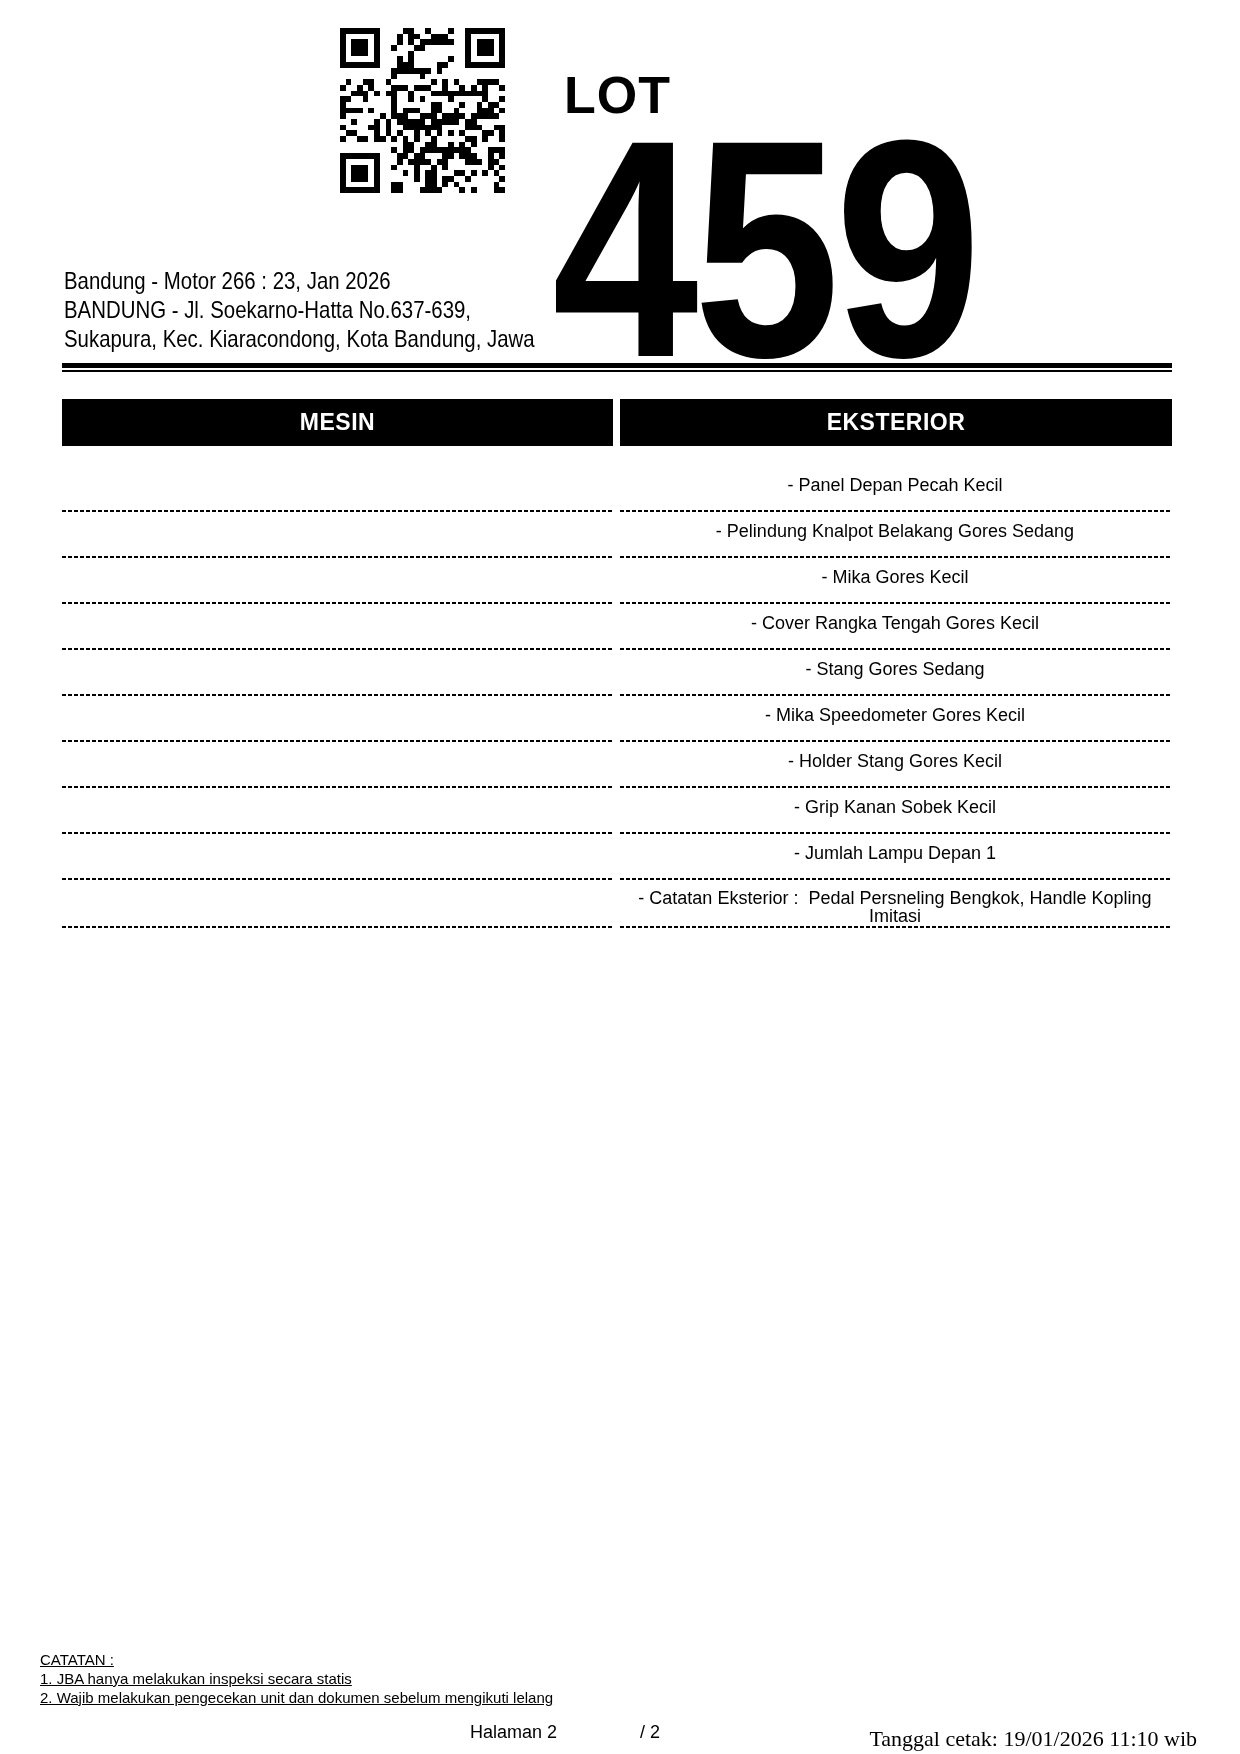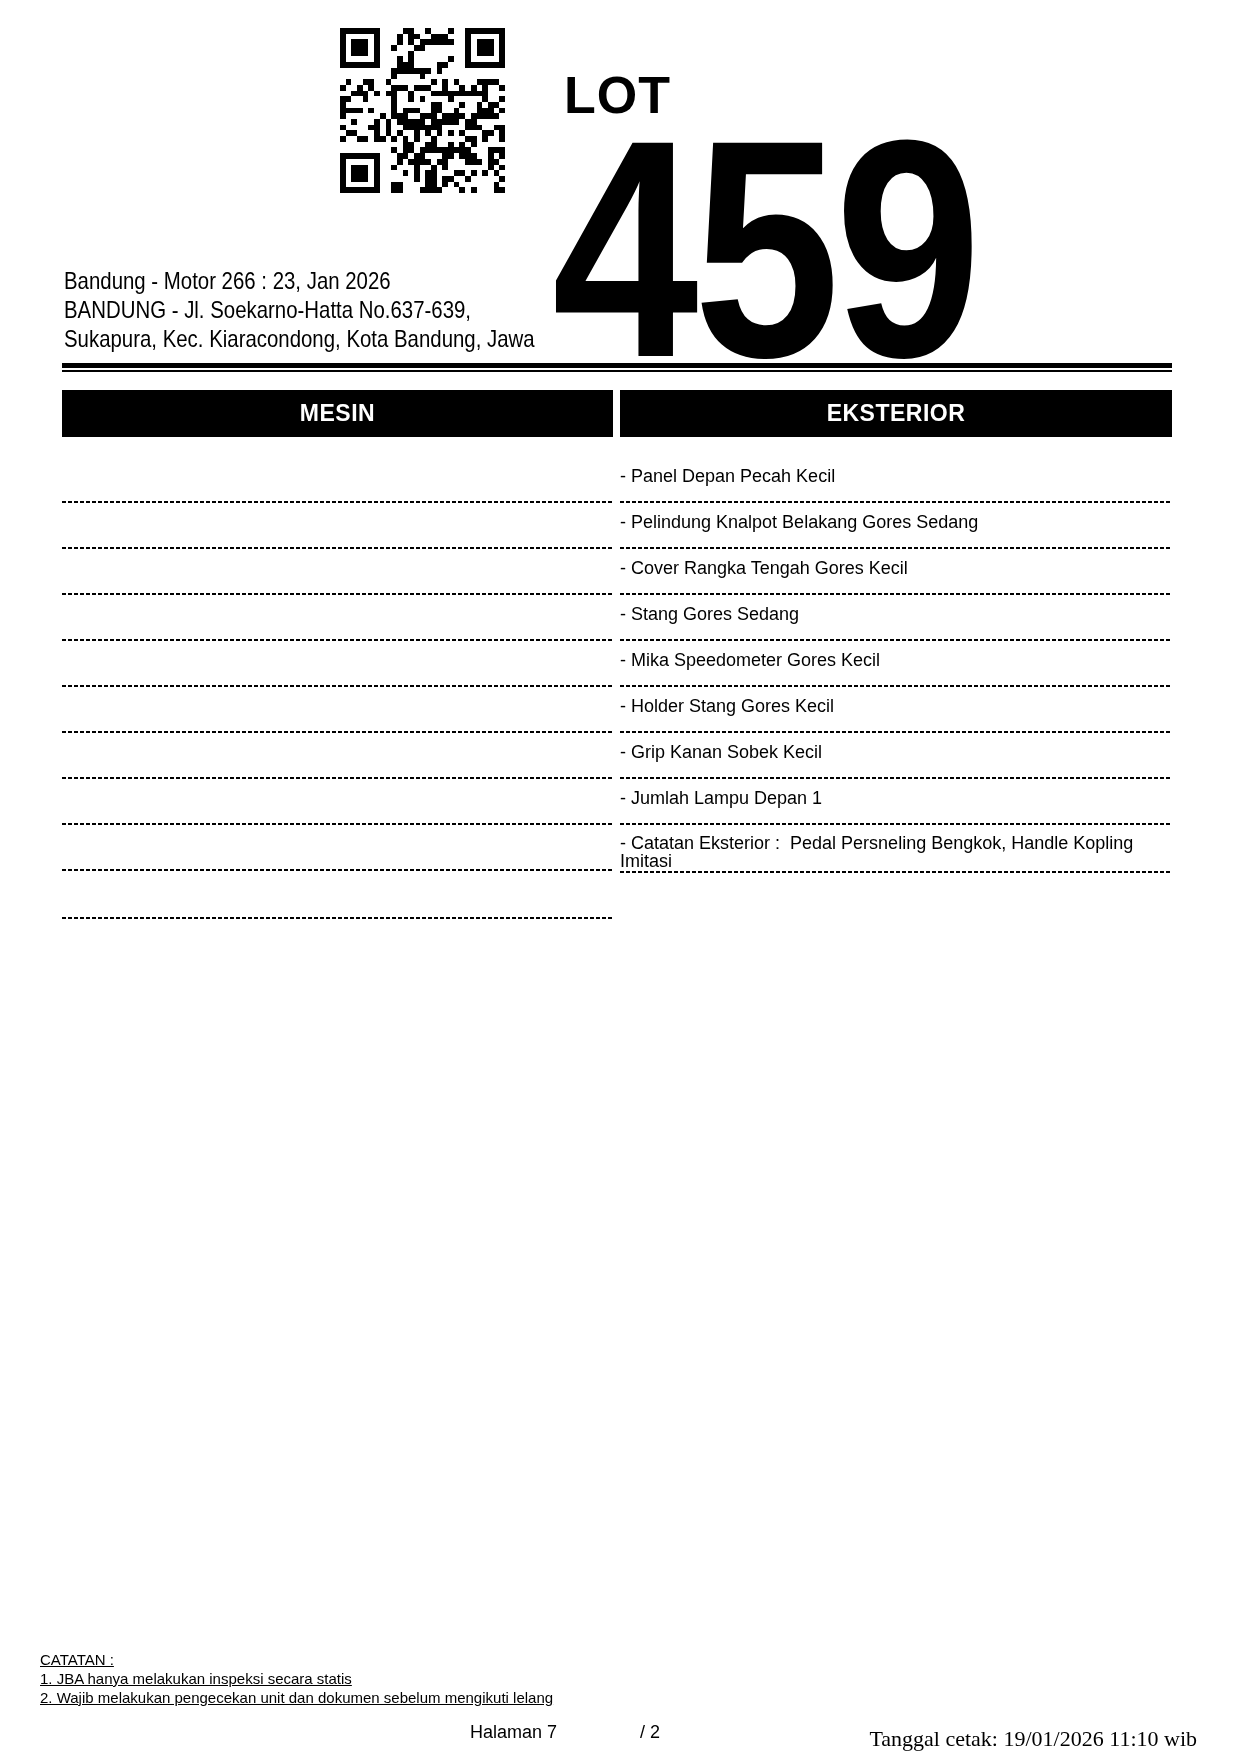--- a/index.html
+++ b/index.html
@@ -54,21 +54,21 @@
     position: absolute;
     left: 62px; top: 363px;
     width: 1110px;
   }
   .double-rule .thick { height: 5px; background: #000; }
   .double-rule .gap   { height: 2px; }
   .double-rule .thin  { height: 2px; background: #000; }
 
   
   .cond-table { position: absolute; left: 62px; top: 388px; width: 1110px; }
-  .col { position: absolute; top: 2px; }
+  .col { position: absolute; top: 11px; text-align: center; }
   .col-left  { left: 0;     width: 551px; }
   .col-right { left: 558px; width: 552px; }
   .col-header {
     height: 47px;
     background: #000000;
     color: #ffffff;
     font-size: 23px;
     font-weight: bold;
     letter-spacing: 0.5px;
     display: flex;
@@ -440,35 +440,36 @@
         <div class="row"></div>
         <div class="row tall"></div>
       </div>
     </div>
 
     <div class="col col-right">
       <div class="col-header">EKSTERIOR</div>
       <div class="col-body">
         <div class="row">- Panel Depan Pecah Kecil</div>
         <div class="row">- Pelindung Knalpot Belakang Gores Sedang</div>
+        <div class="row">- Mika Gores Kecil</div>
         <div class="row">- Cover Rangka Tengah Gores Kecil</div>
         <div class="row">- Stang Gores Sedang</div>
         <div class="row">- Mika Speedometer Gores Kecil</div>
         <div class="row">- Holder Stang Gores Kecil</div>
         <div class="row">- Grip Kanan Sobek Kecil</div>
         <div class="row">- Jumlah Lampu Depan 1</div>
         <div class="row tall">- Catatan Eksterior :  Pedal Persneling Bengkok, Handle Kopling Imitasi</div>
       </div>
     </div>
 
   </div>
 
   <div class="notes">
     <div class="notes-title">CATATAN :</div>
     <div class="note-line">1. JBA hanya melakukan inspeksi secara statis</div>
     <div class="note-line">2. Wajib melakukan pengecekan unit dan dokumen sebelum mengikuti lelang</div>
   </div>
 
-  <div class="page-num">Halaman 7</div>
+  <div class="page-num">Halaman 2</div>
   <div class="page-total">/ 2</div>
   <div class="print-date">Tanggal cetak: 19/01/2026 11:10 wib</div>
 
 </div>
 
 </body></html>

